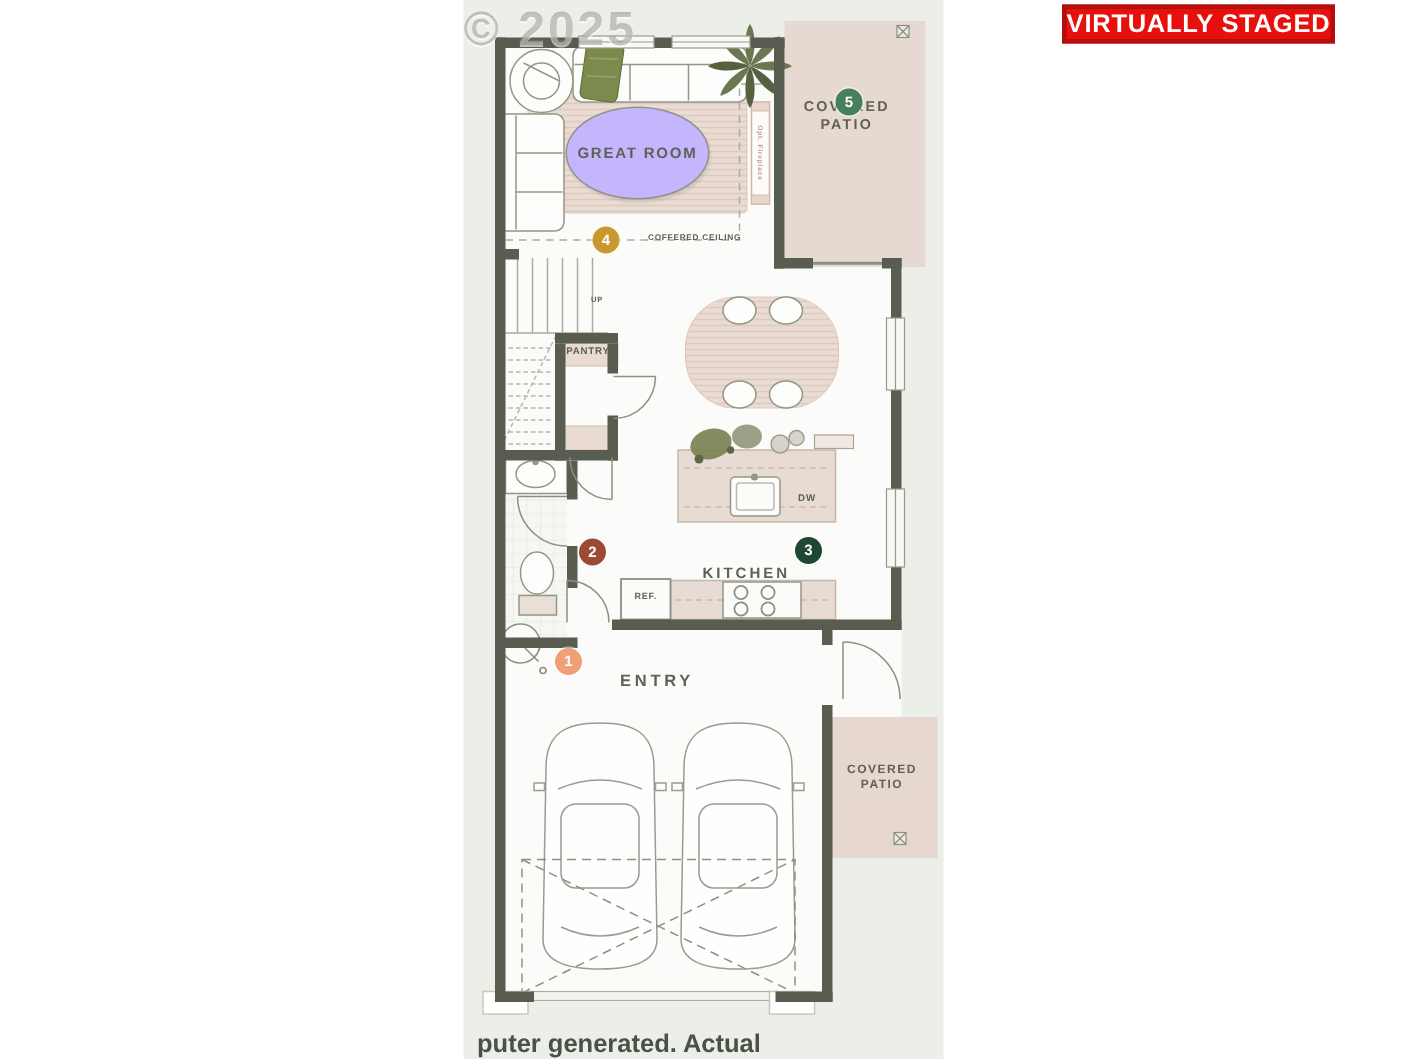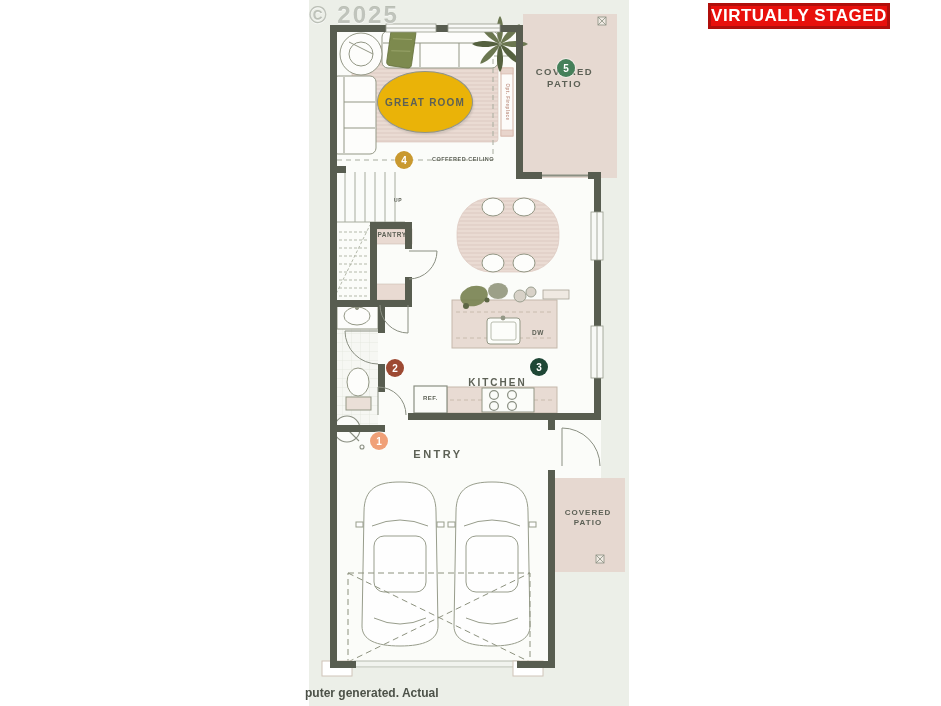--- a/index.html
+++ b/index.html
@@ -6,33 +6,33 @@
   .page{position:relative;width:941px;height:706px;background:#ffffff;overflow:hidden;
         font-family:"Liberation Sans",sans-serif;}
   svg.linework{position:absolute;left:0;top:0;}
   .lbl{position:absolute;color:#5d6156;font-weight:700;text-align:center;line-height:1.25;}
   .lbl.big{font-size:10px;letter-spacing:1.5px;}
   .lbl.tiny{font-size:5.5px;letter-spacing:0.5px;}
   .badge{position:absolute;width:18px;height:18px;border-radius:50%;display:flex;
          align-items:center;justify-content:center;color:#fff;font-size:10px;font-weight:700;
          box-shadow:0 0 0 1px rgba(255,255,255,.5);}
   .oval{position:absolute;left:377px;top:71px;width:94px;height:60px;border-radius:50%;
-        background:#eab308;border:1.5px solid #8f948a;display:flex;align-items:center;
+        background:#c4b5fd;border:1.5px solid #8f948a;display:flex;align-items:center;
         justify-content:center;font-size:10px;font-weight:700;letter-spacing:1.2px;
         color:#5d6156;text-align:center;line-height:1.3;box-shadow:1px 2px 2px rgba(90,90,80,.15);}
   .table-oval{position:absolute;left:476px;top:215px;width:64px;height:42px;border-radius:22px;
         background:#fcfdfb;border:1.2px solid #8f948a;display:flex;align-items:center;
         justify-content:center;font-size:9px;font-weight:700;letter-spacing:1.8px;color:#5d6156;}
   .banner{position:absolute;left:708px;top:3px;width:182px;height:26px;display:flex;
         align-items:center;justify-content:center;font-size:17px;font-weight:700;
         letter-spacing:0.5px;border:3px solid #b00f0b;background:#e8100c;color:#fff;
         box-sizing:border-box;white-space:nowrap;}
-  .watermark{position:absolute;left:309px;top:1px;font-size:24px;font-weight:800;
+  .watermark{position:absolute;left:309px;top:1px;font-size:32px;font-weight:800;
         letter-spacing:2px;color:rgba(125,130,118,0.45);text-shadow:0 1px 0 rgba(255,255,255,.6);}
-  .footer{position:absolute;left:305px;top:686px;font-size:12px;font-weight:600;color:#4c5148;}
+  .footer{position:absolute;left:318px;top:686px;font-size:17px;font-weight:600;color:#4c5148;}
   .fireplace-lbl{position:absolute;left:507px;top:102px;transform:translate(-50%,-50%) rotate(90deg);
         font-size:4.5px;letter-spacing:0.5px;color:#c49a8c;font-weight:700;white-space:nowrap;}
 </style>
 </head>
 <body>
 
 <div class="page">
 
   <svg class="linework" width="941" height="706" viewBox="0 0 941 706">
     <defs>

